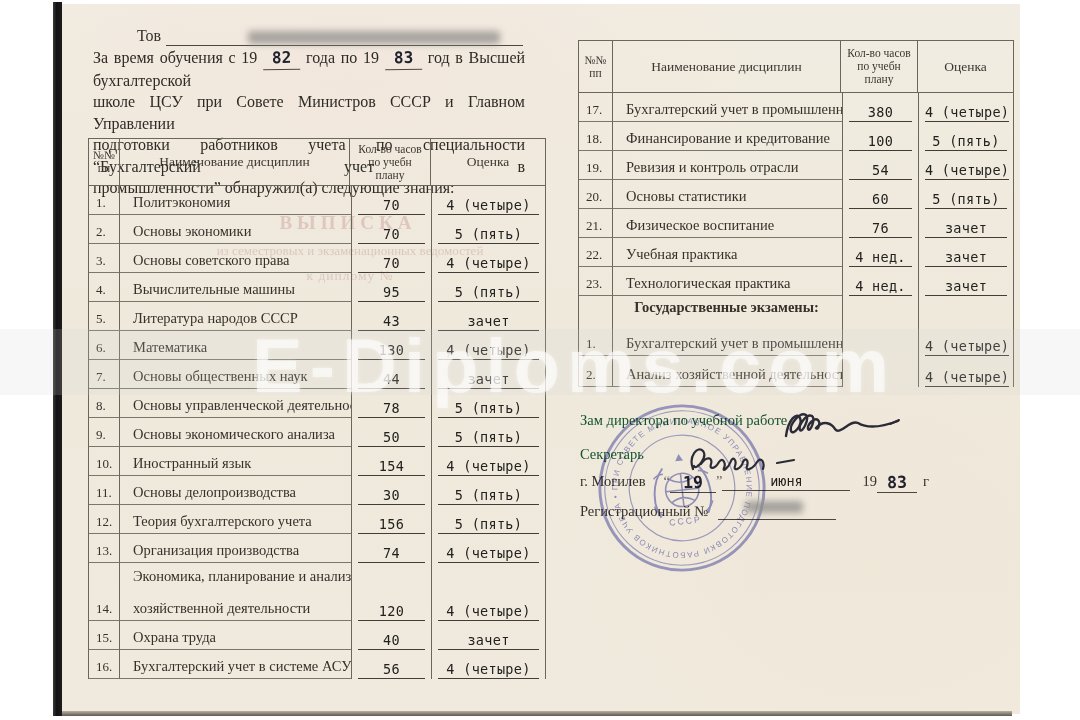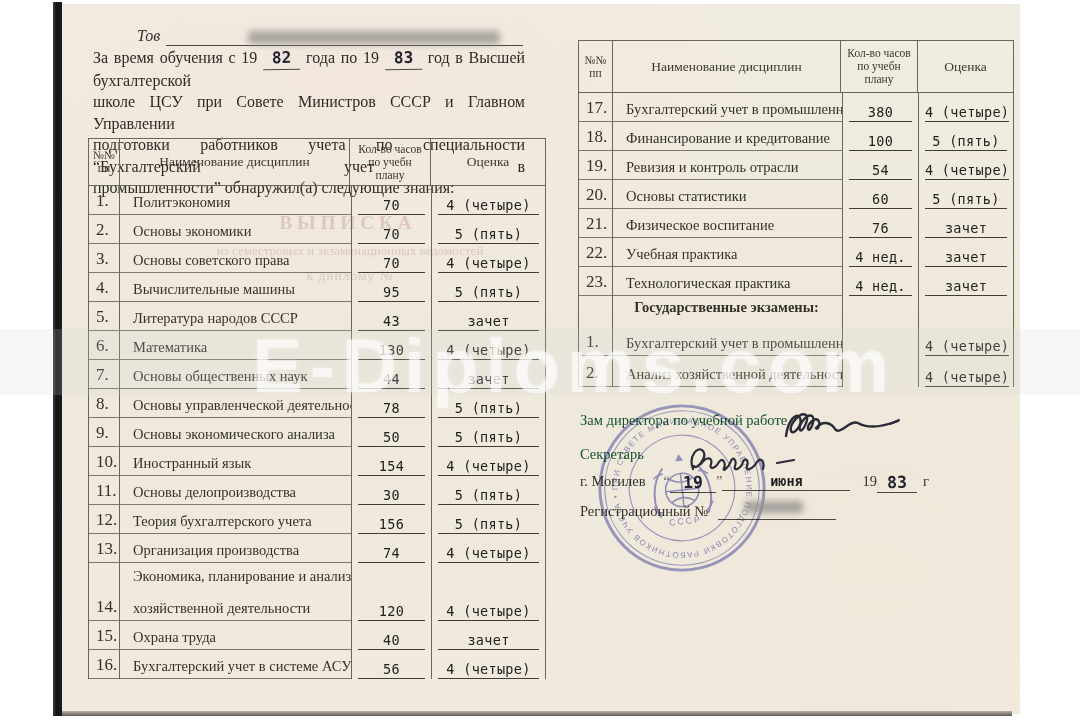--- a/index.html
+++ b/index.html
@@ -19,21 +19,21 @@
   .paper{position:absolute;left:62px;top:4px;width:958px;height:710px;
     background:
       radial-gradient(ellipse 600px 300px at 30% 10%, rgba(244,226,218,.45), rgba(244,226,218,0) 70%),
       radial-gradient(ellipse 500px 400px at 85% 80%, rgba(240,230,214,.6), rgba(240,230,214,0) 70%),
       linear-gradient(180deg,#f1ece1 0%,#efe9dc 45%,#f0eade 100%);
     z-index:0;}
   .edge-strip{position:absolute;left:53px;top:2px;width:9px;height:714px;background:linear-gradient(90deg,#3a3a3a,#121212 40%,#1c1c1c);z-index:1;}
   .bottom-strip{position:absolute;left:62px;top:711px;width:950px;height:5px;background:linear-gradient(180deg,#b9b2a4,#5d594f);z-index:1;}
 
   
-  .tov-line{position:absolute;left:137px;top:27px;width:400px;font-size:16px;color:var(--ink);z-index:2;font-style:italic;}
+  .tov-line{position:absolute;left:137px;top:27px;width:400px;font-size:16px;color:var(--ink);z-index:2;}
   .tov-underline{position:absolute;left:166px;top:45px;width:357px;border-bottom:1.2px solid #4b473f;z-index:2;}
   .blur-name{position:absolute;left:248px;top:31px;width:252px;height:13px;background:#8f8d8a;border-radius:3px;filter:blur(3.5px);opacity:.75;z-index:3;}
 
   .intro{position:absolute;left:93px;top:47px;width:432px;font-size:16px;line-height:21.5px;color:#2e2b25;z-index:2;}
   .intro .jl{text-align:justify;text-align-last:justify;}
   .intro .ll{text-align:left;}
   .year-hand{font-family:var(--mono);font-weight:bold;font-size:16px;color:var(--hand);display:inline-block;padding:0 9px;border-bottom:1.3px solid #4b473f;transform:rotate(-1deg);}
 
   
   .dtable{position:absolute;border:1.2px solid var(--line);border-bottom:none;z-index:2;}
@@ -45,21 +45,21 @@
   .hc.hnum{width:var(--wn);font-size:11.5px;line-height:13px;}
   .hc.hname{flex:1;font-size:13.5px;border-left:1.1px solid var(--line);}
   .hc.hhours{width:var(--wh);font-size:11.5px;line-height:13px;border-left:1.1px solid var(--line);}
   .hc.hgrade{width:var(--wg);font-size:13.5px;border-left:1.1px solid var(--line);}
 
   .trow{display:flex;height:29px;}
   .trow.tall{height:58px;}
   .rt .trow.exam{height:31px;}
   .rt .trow.examtitle{height:29px;}
   .cell{display:flex;align-items:flex-end;box-sizing:border-box;}
-  .cnum{width:var(--wn);border-bottom:1.1px solid var(--rowline);padding:0 0 3px 7px;font-size:17px;color:var(--ink);}
+  .cnum{width:var(--wn);border-bottom:1.1px solid var(--rowline);padding:0 0 3px 7px;font-size:13px;color:var(--ink);}
   .cname{flex:1;border-left:1.1px solid var(--line);border-bottom:1.1px solid var(--rowline);padding:0 4px 3px 13px;font-size:14.5px;color:var(--ink);white-space:nowrap;overflow:hidden;}
   .chours{width:var(--wh);border-left:1.1px solid var(--line);}
   .cgrade{width:var(--wg);border-left:1.1px solid var(--line);}
   .nob{border-bottom:none !important;}
   .vv{flex:1;margin:0 6px;border-bottom:1.4px solid #413d35;text-align:center;padding-bottom:1px;
       font-family:var(--mono);font-size:13.5px;letter-spacing:.3px;color:var(--typed);white-space:nowrap;}
   .cname.two{flex-direction:column;align-items:flex-start;justify-content:space-between;padding-top:5px;}
   .cname.title{justify-content:center;font-weight:bold;font-size:14.5px;padding-left:2px;align-items:center;padding-bottom:6px;}
 
   
@@ -405,21 +405,21 @@
 
 <div class="flabel" style="left:580px;top:412px;">Зам директора по учебной работе</div>
 <div class="flabel" style="left:580px;top:446px;">Секретарь</div>
 
 <div class="dateline">
   <span>г. Могилев</span>
   <span style="width:18px;"></span>
   <span style="color:#6d6860;">“</span>
   <span class="dl-seg" style="width:46px;"><span class="hand-digit">19</span></span>
   <span style="color:#6d6860;">”</span>
-  <span class="dl-seg" style="width:128px;font-weight:bold;"><span class="typed-month">июня</span></span>
+  <span class="dl-seg" style="width:128px;"><span class="typed-month">июня</span></span>
   <span style="width:12px;"></span>
   <span>19</span>
   <span class="dl-seg" style="width:40px;"><span class="hand-digit">83</span></span>
   <span style="width:6px;"></span>
   <span>г</span>
 </div>
 
 <div class="regline">
   <span>Регистрационный №</span>
   <span style="width:10px;"></span>

